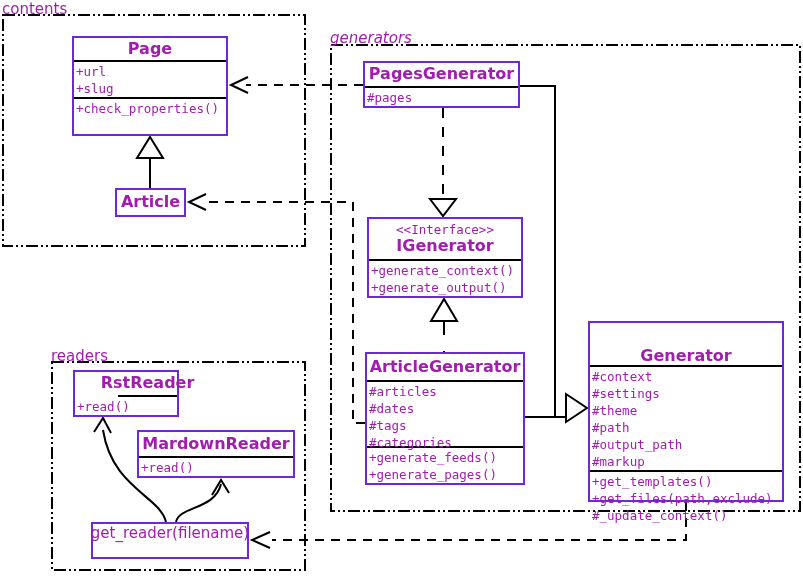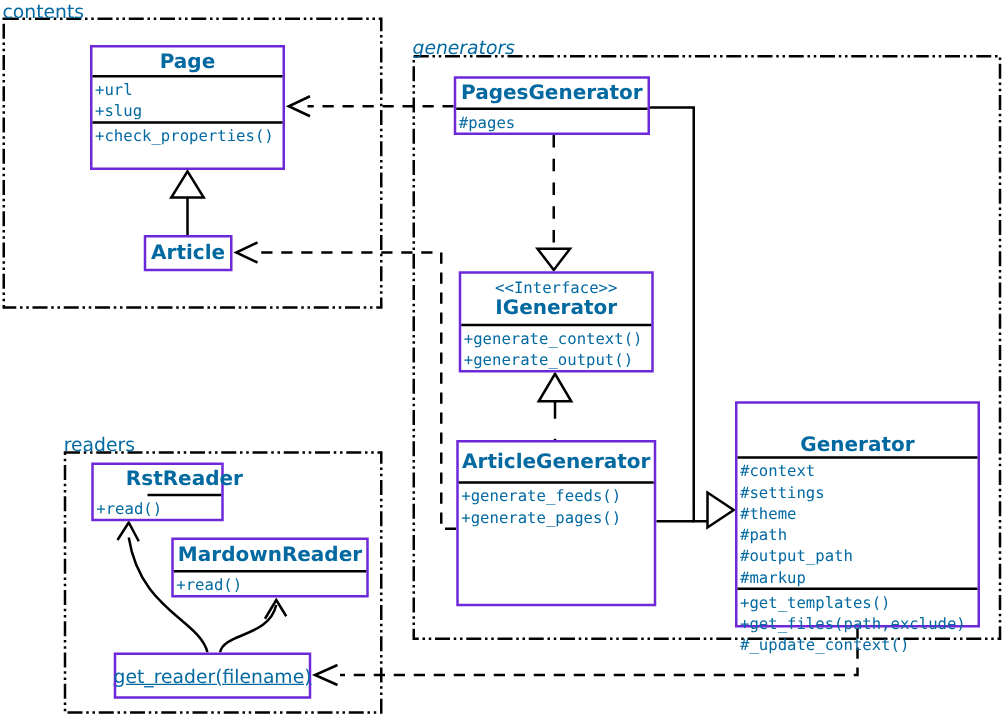--- a/index.html
+++ b/index.html
@@ -1,29 +1,29 @@
 <!DOCTYPE html>
 <html><head>
 <meta charset="utf-8">
 <style>
   html,body{margin:0;padding:0;background:#fff;}
   #stage{position:relative;width:803px;height:579px;background:#fff;overflow:hidden;
-         font-family:"DejaVu Sans",sans-serif;color:#0369a1;}
+         font-family:"DejaVu Sans",sans-serif;color:#a21caf;}
   #edges{position:absolute;left:0;top:0;z-index:0;}
   .pkg-label{position:absolute;z-index:2;font-size:15px;background:transparent;white-space:nowrap;}
   .ubox{position:absolute;z-index:1;background:#fff;border:2px solid #6d28d9;box-sizing:border-box;
         display:flex;flex-direction:column;}
   .utitle{font-weight:bold;font-size:16px;text-align:center;display:flex;flex-direction:column;
           justify-content:center;align-items:center;line-height:1.15;}
   .sep{border-bottom:2px solid #000;}
   .usec{font-family:"DejaVu Sans Mono",monospace;font-size:12.5px;line-height:17px;
         padding:1px 0 0 2px;white-space:nowrap;}
   .stereotype{font-family:"DejaVu Sans Mono",monospace;font-size:12.5px;font-weight:normal;}
-  .plainbox{justify-content:center;align-items:center;display:flex;font-size:15px;
-            font-weight:normal;text-decoration:underline;}
+  .plainbox{align-items:center;display:flex;font-size:15px;
+            font-weight:normal;}
   
   #box-page{left:72px;top:36px;width:156px;height:100px;}
   #box-page .utitle{height:22px;}
   #box-article{left:115px;top:188px;width:71px;height:29px;}
   #box-pagesgen{left:363px;top:61px;width:157px;height:47px;}
   #box-pagesgen .utitle{height:25px;}
   #box-igen{left:367px;top:217px;width:156px;height:81px;}
   #box-igen .utitle{height:42px;}
   #box-articlegen{left:365px;top:352px;width:160px;height:133px;}
   #box-articlegen .utitle{height:31px;}
@@ -112,20 +112,26 @@
       <div>IGenerator</div>
     </div>
     <div class="usec">
       <div>+generate_context()</div>
       <div>+generate_output()</div>
     </div>
   </div>
 
   <div class="ubox" id="box-articlegen">
     <div class="utitle sep">ArticleGenerator</div>
+    <div class="usec sep attrs">
+      <div>#articles</div>
+      <div>#dates</div>
+      <div>#tags</div>
+      <div>#categories</div>
+    </div>
     <div class="usec">
       <div>+generate_feeds()</div>
       <div>+generate_pages()</div>
     </div>
   </div>
 
   <div class="ubox" id="box-generator">
     <div class="utitle sep">Generator</div>
     <div class="usec sep attrs">
       <div>#context</div>

